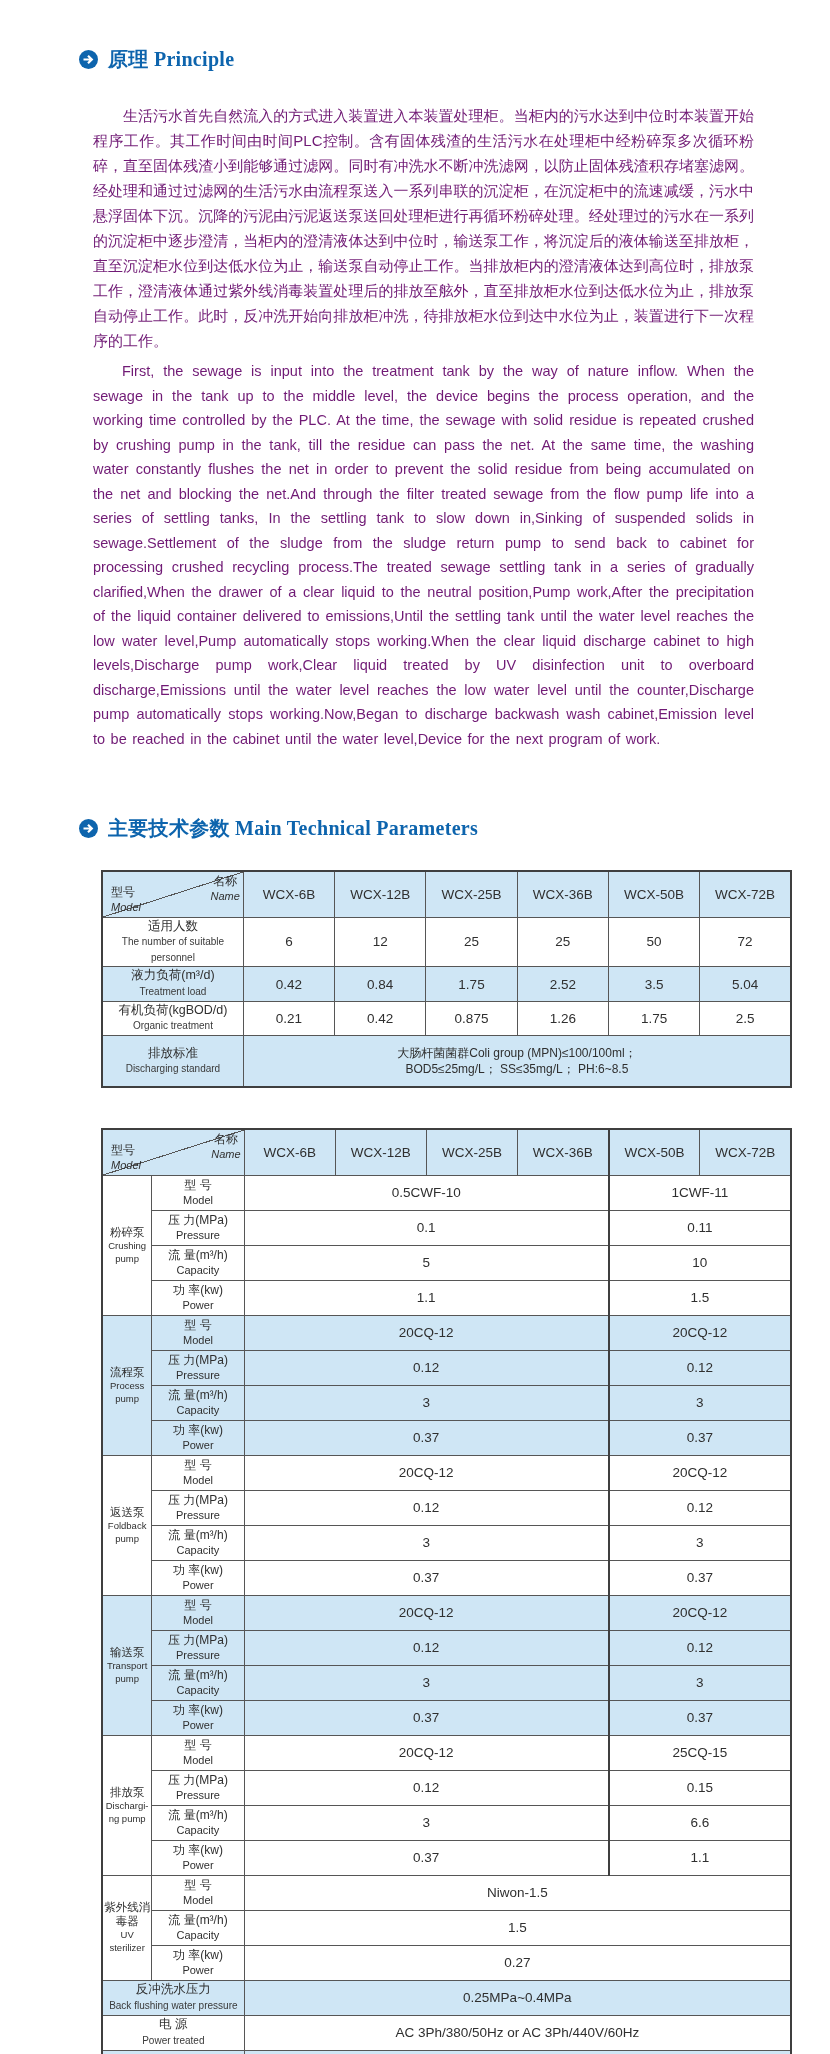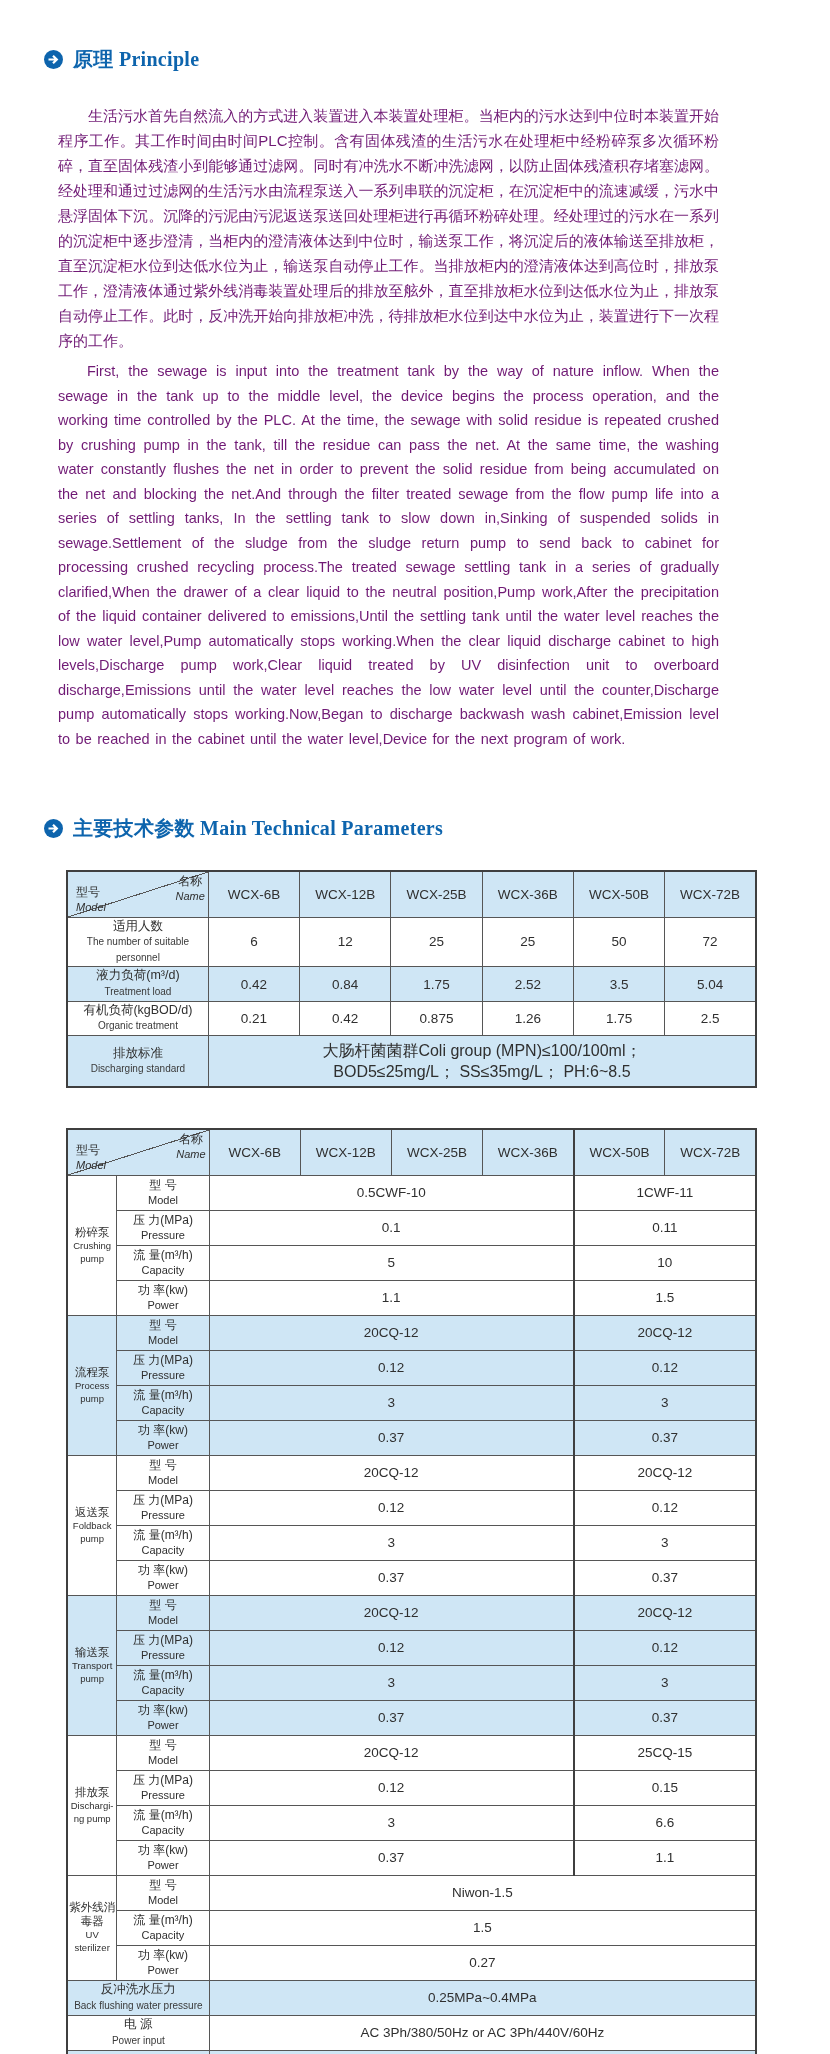--- a/index.html
+++ b/index.html
@@ -1,17 +1,17 @@
 <!DOCTYPE html>
 <html><head>
 <meta charset="utf-8">
 <style>
   * { margin:0; padding:0; box-sizing:border-box; }
   body { background:#ffffff; font-family:"Liberation Sans", sans-serif; }
-  .page { position:relative; width:757px; height:2054px; background:#ffffff; overflow:hidden; }
+  .page { position:relative; width:757px; height:2054px; background:#ffffff; overflow:hidden;margin-left:35px; }
 
   
   .sec-head { display:flex; align-items:center; gap:10px; margin:46px 36px 0 44px; }
   .sec-head.second { margin-top:64px; }
   .h-icon { width:19px; height:19px; flex:0 0 auto; }
   .h-title { font-family:"Liberation Serif", serif; font-weight:bold; font-size:20px; color:#0d64ad; letter-spacing:0.3px; }
 
   
   .para { text-align:justify; color:#701a75; }
   .para-zh { margin:30px 38px 0 58px; font-size:15px; line-height:25px; text-indent:2em; }
@@ -25,21 +25,21 @@
   tr.shade td, tr.shade th { background:#cfe6f5; }
   th.model-col { background:#cfe6f5; font-size:13.5px; }
   td.val { font-size:13.5px; }
   td.lbl { font-size:12.5px; line-height:1.25; }
   td.lbl .en, th .en { font-size:10px; color:#3a3a3a; }
   td.sub { font-size:12px; line-height:1.2; }
   td.sub .en { font-size:11px; }
   td.grp { font-size:11.5px; line-height:1.15; padding:0; }
   td.grp .en { font-size:9.5px; }
   .thick { border-left:2px solid #3f3f3f; }
-  td.span-val { font-size:16px; line-height:1.35; }
+  td.span-val { font-size:12px; line-height:1.35; }
 
   
   th.corner { position:relative; height:46px; background:
       linear-gradient(to bottom right, rgba(0,0,0,0) 49.4%, #565656 49.4%, #565656 50.6%, rgba(0,0,0,0) 50.6%), #cfe6f5; }
   th.corner .c-tr { position:absolute; top:2px; right:3px; font-size:12px; line-height:1.25; text-align:center; }
   th.corner .c-bl { position:absolute; bottom:2px; left:8px; font-size:12px; line-height:1.25; text-align:left; }
   th.corner .c-en { font-size:11px;font-style:italic; }
 </style>
 </head>
 <body>
@@ -262,21 +262,21 @@
         </tr>
         <tr class="" style="height:35px">
           <td class="sub">功 率(kw)<br><span class="en">Power</span></td>
           <td class="val" colspan="6">0.27</td>
         </tr>
         <tr class="shade" style="height:35px">
       <td class="lbl" colspan="2">反冲洗水压力<br><span class="en">Back flushing water pressure</span></td>
       <td class="val" colspan="6">0.25MPa~0.4MPa</td>
         </tr>
         <tr class="" style="height:35px">
-      <td class="lbl" colspan="2">电 源<br><span class="en">Power input</span></td>
+      <td class="lbl" colspan="2">电 源<br><span class="en">Power treated</span></td>
       <td class="val" colspan="6">AC 3Ph/380/50Hz or AC 3Ph/440V/60Hz</td>
         </tr>
         <tr class="shade" style="height:38px">
       <td class="lbl" colspan="2">控制方式<br><span class="en">Control mode</span></td>
       <td class="val" colspan="6">自动/手动<br>Automatic/manual</td>
         </tr>
       </tbody>
   </table>
 
 </div>

